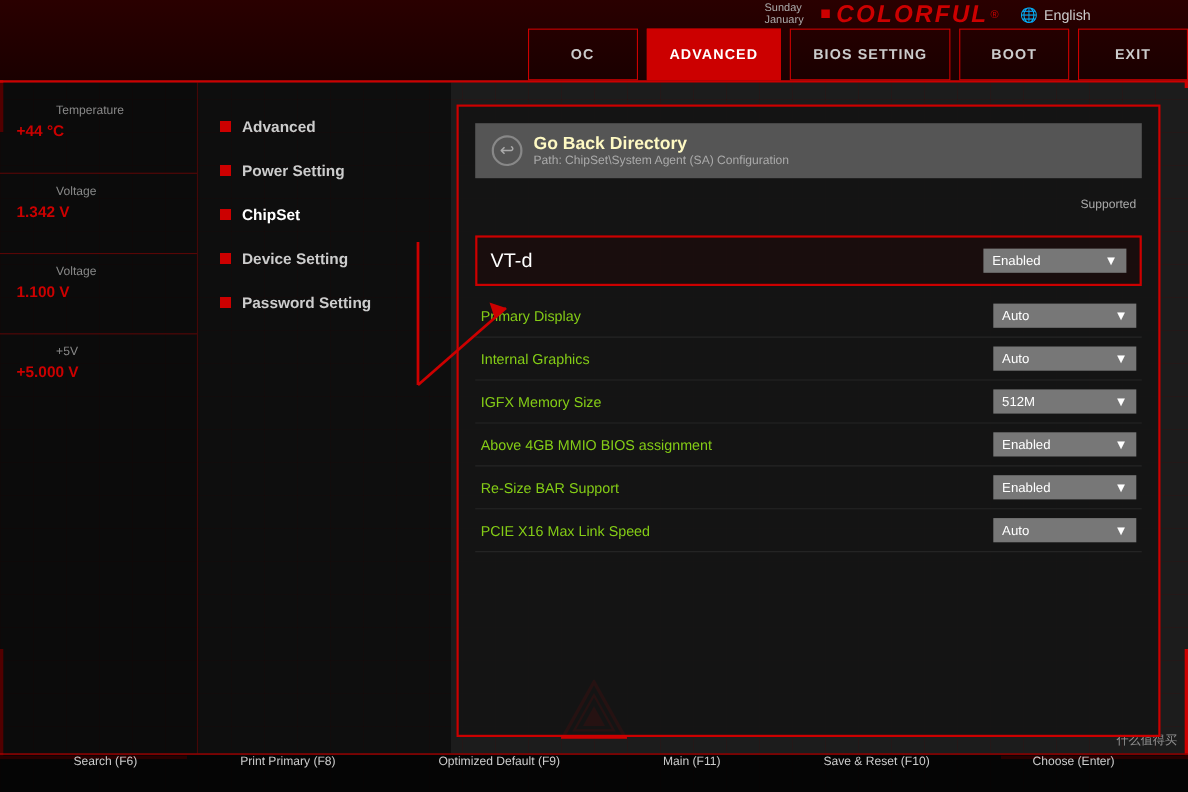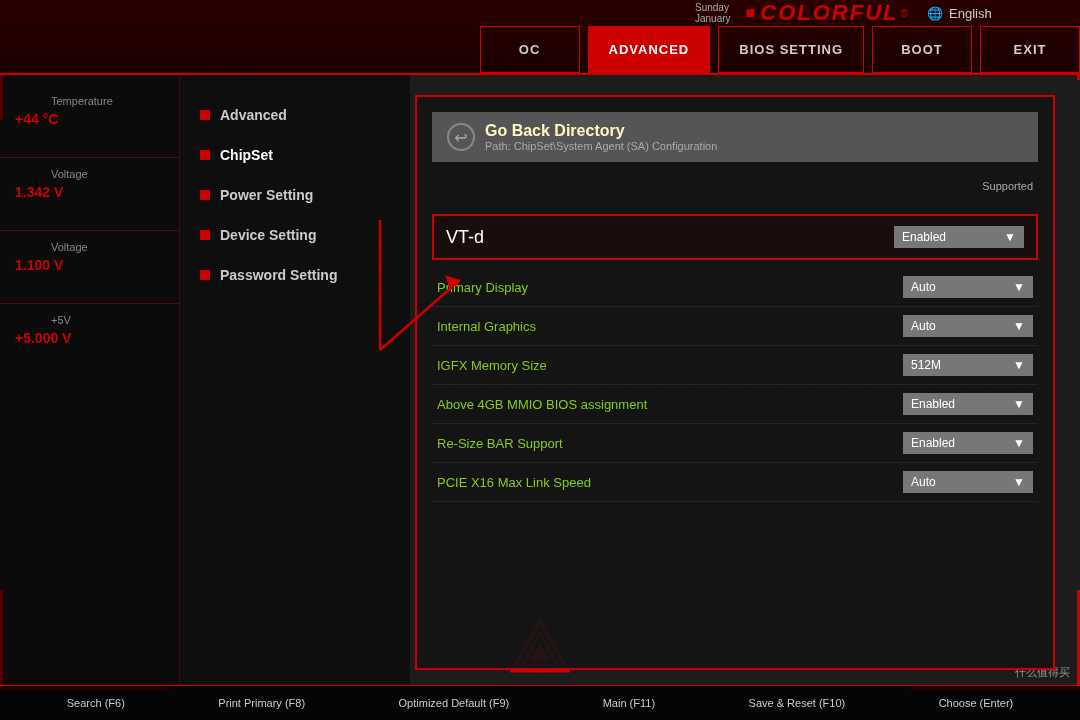--- a/index.html
+++ b/index.html
@@ -308,21 +308,20 @@
     
     .bottom-bar {
       position: absolute;
       bottom: 0;
       left: 0;
       right: 0;
       height: 35px;
       background: rgba(0,0,0,0.8);
       border-top: 1px solid #cc0000;
       display: flex;
-      align-items: center;
       justify-content: space-around;
       padding: 0 20px;
     }
 
     .bottom-item {
       color: #ccc;
       font-size: 11px;
     }
 
     
@@ -398,27 +397,27 @@
     <div class="sidebar-label">+5V</div>
     <div class="sidebar-value">+5.000 V</div>
   </div>
 </div>
 
 <div class="main-menu">
   <div class="menu-item">
     <div class="menu-dot"></div>
     <span>Advanced</span>
   </div>
+  <div class="menu-item">
+    <div class="menu-dot"></div>
+    <span>Power Setting</span>
+  </div>
   <div class="menu-item active">
     <div class="menu-dot"></div>
     <span>ChipSet</span>
-  </div>
-  <div class="menu-item">
-    <div class="menu-dot"></div>
-    <span>Power Setting</span>
   </div>
   <div class="menu-item">
     <div class="menu-dot"></div>
     <span>Device Setting</span>
   </div>
   <div class="menu-item">
     <div class="menu-dot"></div>
     <span>Password Setting</span>
   </div>
 </div>

